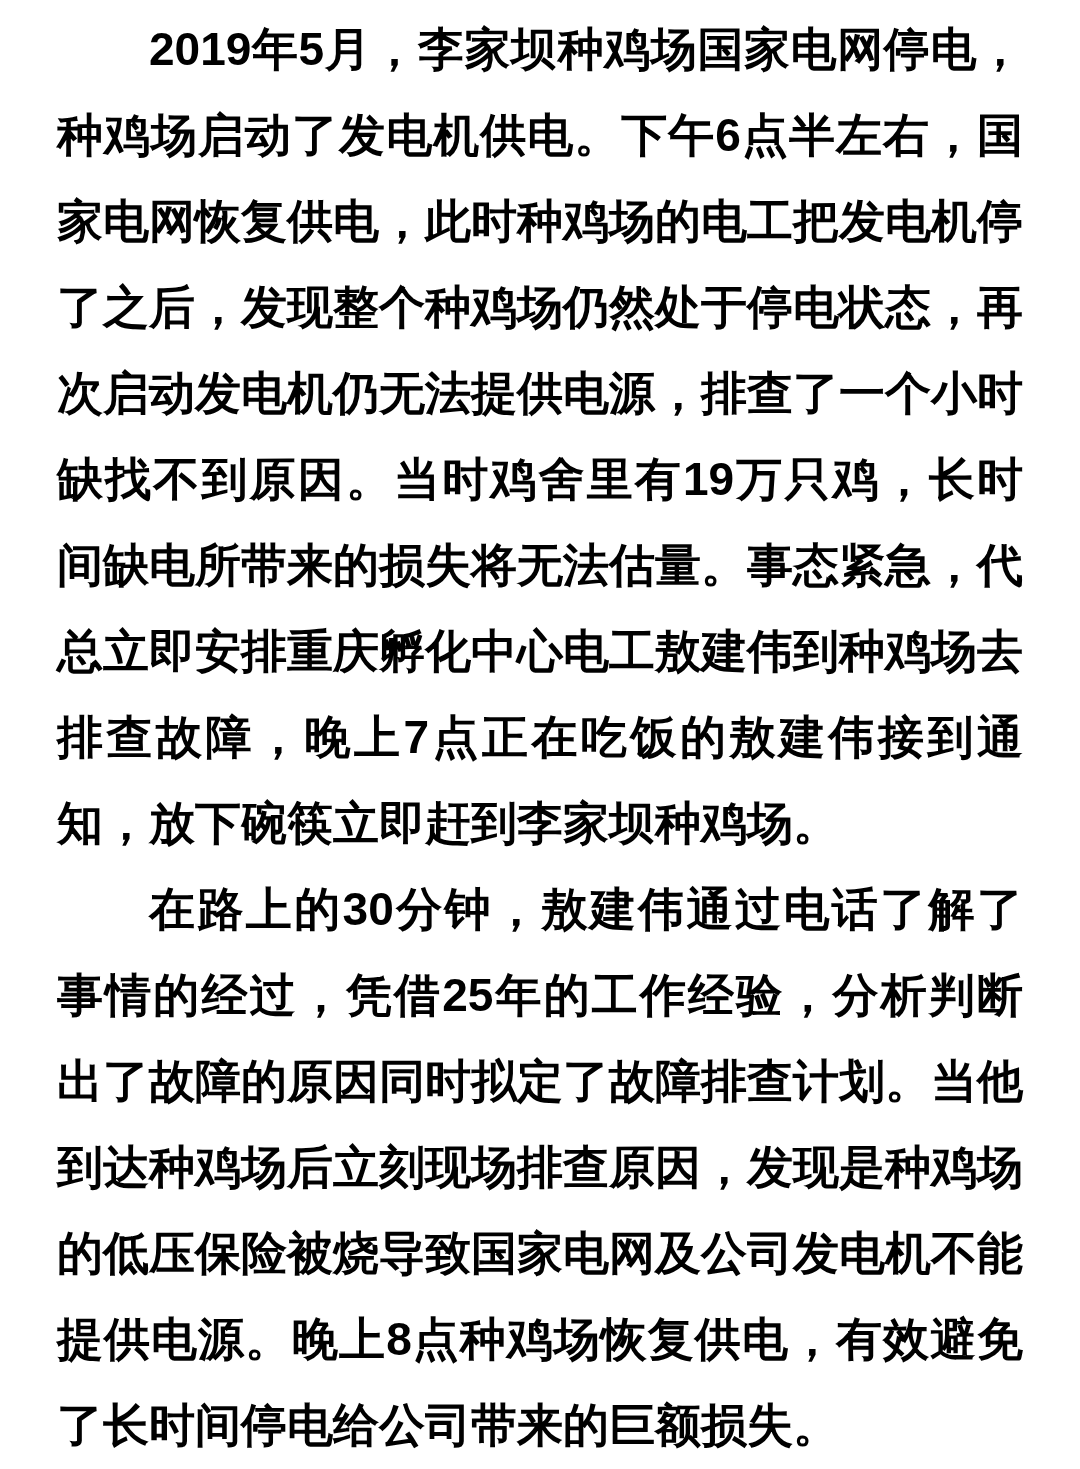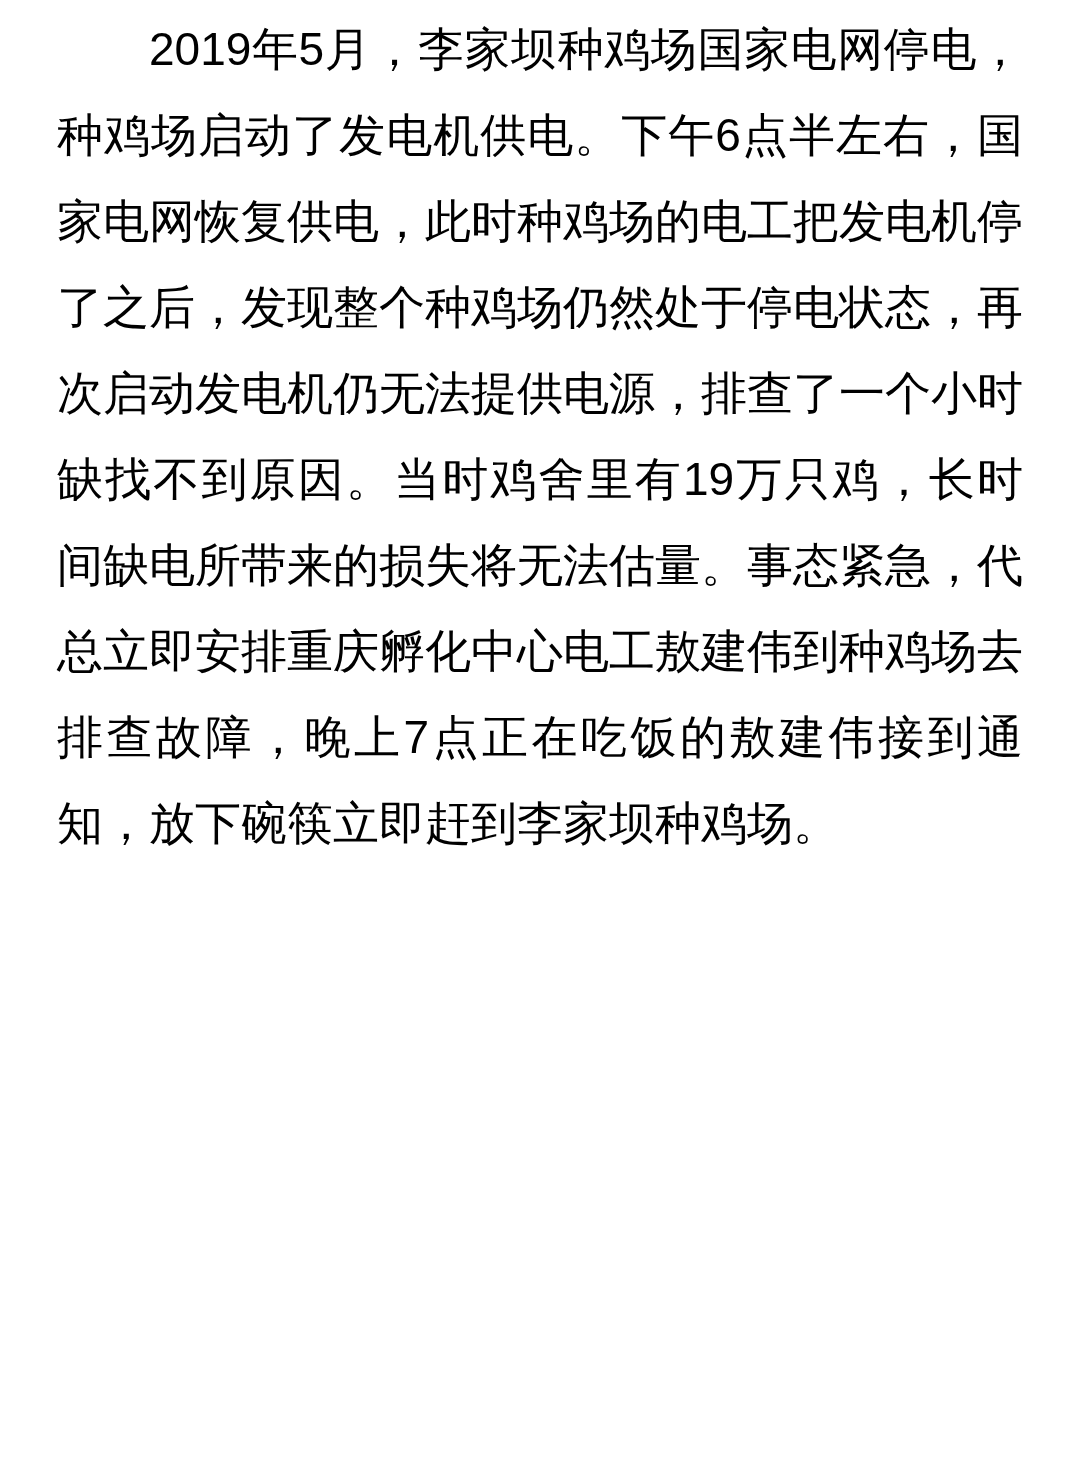--- a/index.html
+++ b/index.html
@@ -24,21 +24,22 @@
     margin: 0;
     padding: 0;
     color: #000000;
     font-size: 46px;
     line-height: 86px;
     text-align: justify;
     text-justify: inter-ideograph;
     text-indent: 2em;
     word-break: break-all;
     overflow-wrap: break-word;
-    font-weight: 400;
+    font-weight: 700;
   }
 </style>
 </head>
 <body>
 
 <div class="page">
   <p class="para">2019年5月，李家坝种鸡场国家电网停电，种鸡场启动了发电机供电。下午6点半左右，国家电网恢复供电，此时种鸡场的电工把发电机停了之后，发现整个种鸡场仍然处于停电状态，再次启动发电机仍无法提供电源，排查了一个小时缺找不到原因。当时鸡舍里有19万只鸡，长时间缺电所带来的损失将无法估量。事态紧急，代总立即安排重庆孵化中心电工敖建伟到种鸡场去排查故障，晚上7点正在吃饭的敖建伟接到通知，放下碗筷立即赶到李家坝种鸡场。</p>
+  <p class="para">在路上的30分钟，敖建伟通过电话了解了事情的经过，凭借25年的工作经验，分析判断出了故障的原因同时拟定了故障排查计划。当他到达种鸡场后立刻现场排查原因，发现是种鸡场的低压保险被烧导致国家电网及公司发电机不能提供电源。晚上8点种鸡场恢复供电，有效避免了长时间停电给公司带来的巨额损失。</p>
 </div>
 
 </body></html>

